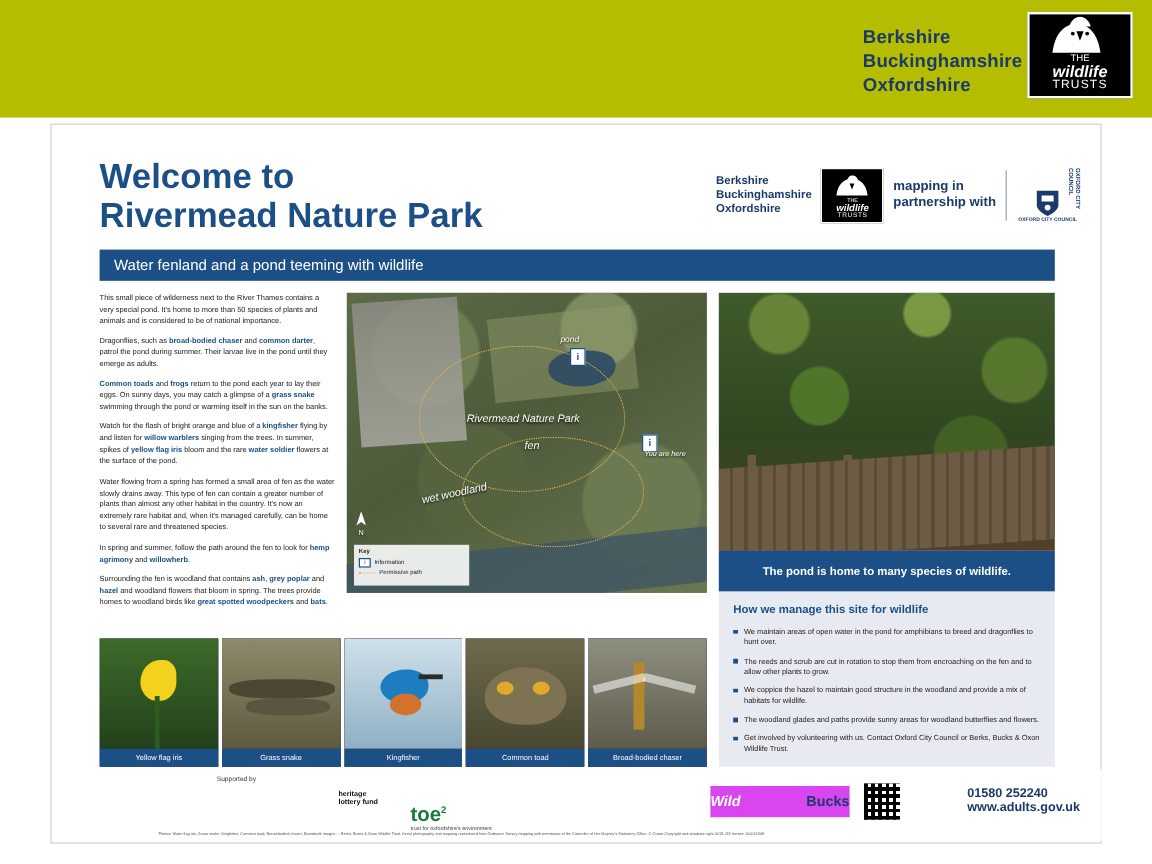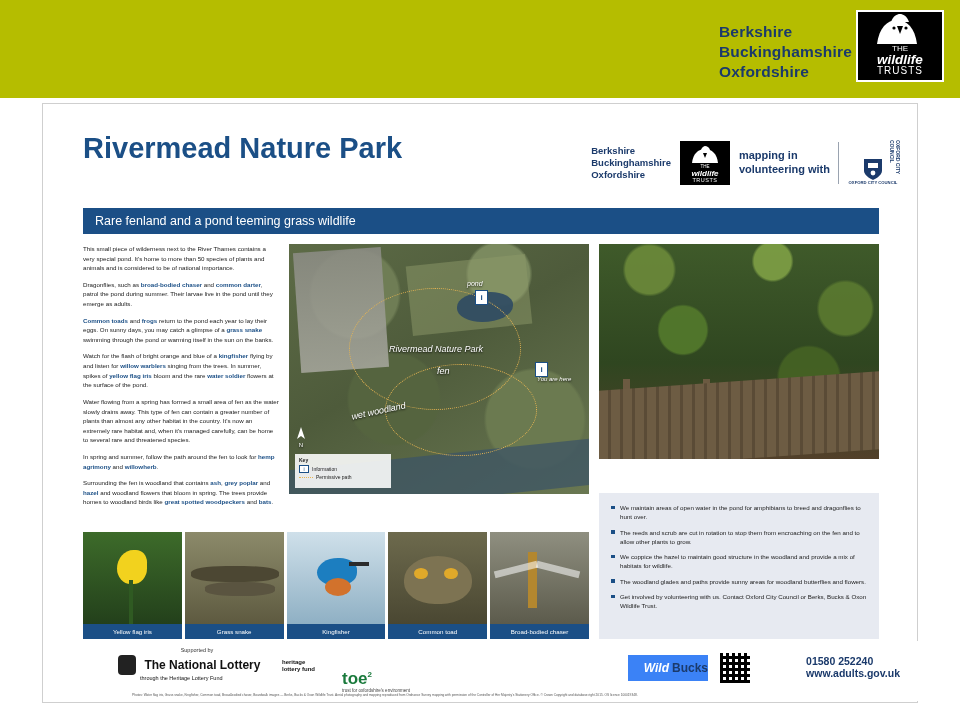--- a/index.html
+++ b/index.html
@@ -237,22 +237,22 @@
   .lottery{position:absolute;left:74px;top:14px;width:160px;}
   .lottery .fingers{display:inline-block;width:18px;height:20px;background:#222;border-radius:4px;vertical-align:middle;margin-right:4px;}
   .lottery .ln1{font-size:12px;font-weight:bold;color:#111;display:inline-block;vertical-align:middle;}
   .lottery .ln2{font-size:5.5px;color:#111;margin-left:22px;}
   .hlf{position:absolute;left:238px;top:18px;font-size:6px;color:#111;line-height:1.2;font-weight:bold;}
   .toe{position:absolute;left:298px;top:28px;font-size:17px;color:#1a7a3c;font-weight:bold;}
   .toe sup{font-size:8px;}
   .toe .sub{font-size:4.5px;color:#444;font-weight:normal;display:block;line-height:1.1;}
   .credits{position:absolute;left:88px;bottom:4px;width:640px;font-size:3.2px;color:#555;line-height:1.25;}
   .wildox{
-    position:absolute;right:210px;top:14px;width:80px;height:26px;background:#3b82f6;
-    display:flex;align-items:center;justify-content:flex-end;
+    position:absolute;right:210px;top:14px;width:116px;height:26px;background:#d946ef;
+    display:flex;align-items:center;justify-content:space-between;
   }
   .wildox .w{color:#fff;font-style:italic;font-weight:bold;font-size:12px;}
   .wildox .o{color:#1b3a6b;font-weight:bold;font-size:12px;margin-left:3px;}
   .qr{
     position:absolute;right:168px;top:12px;width:30px;height:30px;
     background:
       repeating-linear-gradient(90deg,#000 0 3px,#fff 3px 6px),
       repeating-linear-gradient(0deg,#000 0 3px,#fff 3px 6px);
     background-blend-mode:multiply;
   }
@@ -283,20 +283,21 @@
       <span class="l1">THE</span>
       <span class="l2">wildlife</span>
       <span class="l3">TRUSTS</span>
     </div>
   </div>
 </div>
 
 <div class="sheet">
 
   <div class="title-block">
+    <div class="title1">Welcome to</div>
     <div class="title2">Rivermead Nature Park</div>
   </div>
 
   <div class="partner-row">
     <div class="bbo-text">
       <div>Berkshire</div>
       <div>Buckinghamshire</div>
       <div>Oxfordshire</div>
     </div>
     <div class="wt-logo-sm">
@@ -308,35 +309,35 @@
         </svg>
       </div>
       <div class="wt-txt">
         <span class="l1">THE</span>
         <span class="l2">wildlife</span>
         <span class="l3">TRUSTS</span>
       </div>
     </div>
     <div class="working">
       <div>mapping in</div>
-      <div>volunteering with</div>
+      <div>partnership with</div>
     </div>
     <div class="vline"></div>
     <div class="occ">
       <svg class="crest" viewBox="0 0 22 26">
         <path d="M2 4 H20 V16 C20 21 11 25 11 25 C11 25 2 21 2 16 Z" fill="#1b3a6b"></path>
         <path d="M6 8 H16 V13 H6 Z" fill="#ffffff"></path>
         <circle cx="11" cy="18" r="2.4" fill="#ffffff"></circle>
       </svg>
       <div class="occ-txt">OXFORD CITY COUNCIL</div>
       <div class="occ-side">OXFORD CITY COUNCIL</div>
     </div>
   </div>
 
-  <div class="strap">Rare fenland and a pond teeming grass wildlife</div>
+  <div class="strap">Water fenland and a pond teeming with wildlife</div>
 
   <div class="col-text">
     <p>This small piece of wilderness next to the River Thames contains a very special pond. It's home to more than 50 species of plants and animals and is considered to be of national importance.</p>
     <p>
       <span>Dragonflies, such as </span><b class="hl">broad-bodied chaser</b><span> and </span><b class="hl">common darter</b><span>, patrol the pond during summer. Their larvae live in the pond until they emerge as adults.</span>
     </p>
     <p>
       <b class="hl">Common toads</b><span> and </span><b class="hl">frogs</b><span> return to the pond each year to lay their eggs. On sunny days, you may catch a glimpse of a </span><b class="hl">grass snake</b><span> swimming through the pond or warming itself in the sun on the banks.</span>
     </p>
     <p>
@@ -391,22 +392,24 @@
 
   <div class="photo-top">
     <div class="leaves"></div>
     <div class="rail"></div>
     <div class="post" style="left:24px;"></div>
     <div class="post" style="left:104px;"></div>
     <div class="post" style="left:190px;"></div>
     <div class="boardwalk"></div>
   </div>
 
+  <div class="bar-blue1">The pond is home to many species of wildlife.</div>
 
   <div class="manage">
+    <h3>How we manage this site for wildlife</h3>
     <ul>
       <li>We maintain areas of open water in the pond for amphibians to breed and dragonflies to hunt over.</li>
       <li>The reeds and scrub are cut in rotation to stop them from encroaching on the fen and to allow other plants to grow.</li>
       <li>We coppice the hazel to maintain good structure in the woodland and provide a mix of habitats for wildlife.</li>
       <li>The woodland glades and paths provide sunny areas for woodland butterflies and flowers.</li>
       <li>Get involved by volunteering with us. Contact Oxford City Council or Berks, Bucks &amp; Oxon Wildlife Trust.</li>
     </ul>
   </div>
 
   <div class="strip">
@@ -445,25 +448,20 @@
         <div class="bodyd"></div>
         <div class="w1"></div>
         <div class="w2"></div>
       </div>
       <div class="cap">Broad-bodied chaser</div>
     </div>
   </div>
 
   <div class="footer">
     <div class="supported">Supported by</div>
-    <div class="lottery">
-      <span class="fingers"></span>
-      <span class="ln1">The National Lottery</span>
-      <div class="ln2">through the Heritage Lottery Fund</div>
-    </div>
     <div class="hlf">
       <div>heritage</div>
       <div>lottery fund</div>
     </div>
     <div class="toe">
       <span>toe</span><sup>2</sup>
       <span class="sub">trust for oxfordshire's environment</span>
     </div>
     <div class="credits">Photos: Water flag iris, Grass snake, Kingfisher, Common toad, Broad-bodied chaser, Boardwalk images — Berks, Bucks &amp; Oxon Wildlife Trust. Aerial photography and mapping reproduced from Ordnance Survey mapping with permission of the Controller of Her Majesty's Stationery Office. © Crown Copyright and database right 2015. OS licence 100019348.</div>
 

